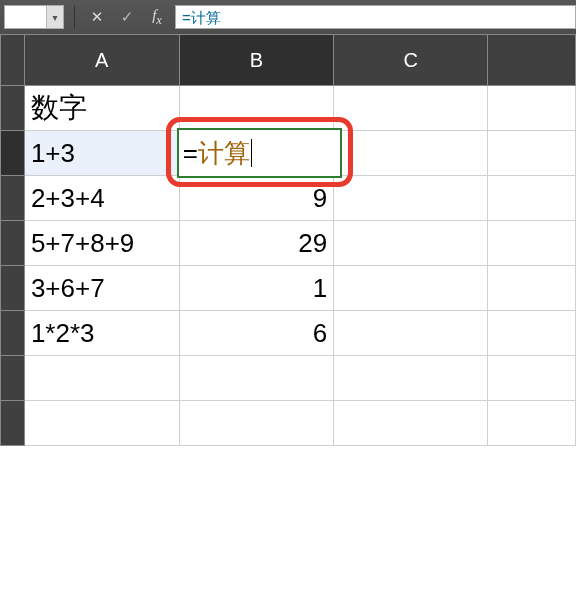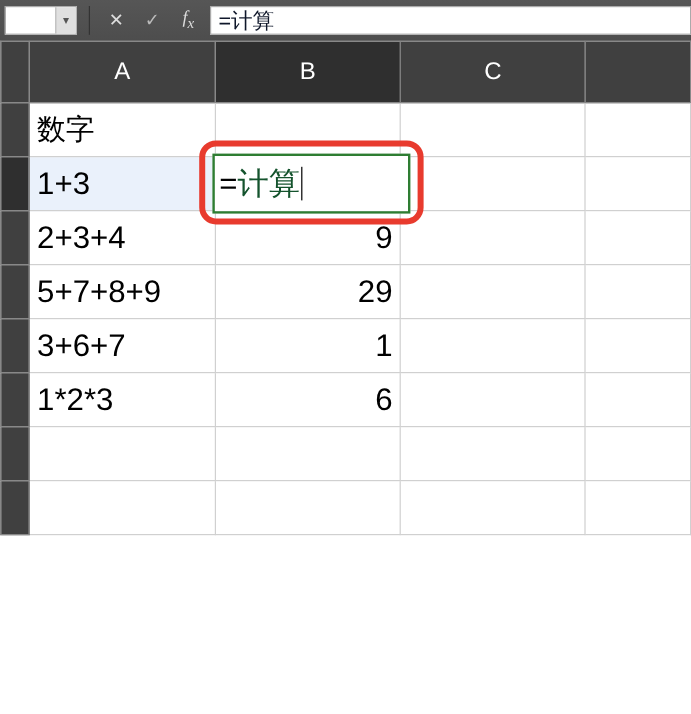--- a/index.html
+++ b/index.html
@@ -6,21 +6,21 @@
   .frame{width:576px;height:595px;position:relative;overflow:hidden;background:#fff;}
 
   
   .ribbon{height:34px;background:linear-gradient(#565656,#4d4d4d);display:flex;align-items:center;gap:6px;padding-left:4px;border-bottom:1px solid #2e2e2e;}
   .combo-mini{width:58px;height:22px;background:#fff;border:1px solid #aaa;display:flex;align-items:center;justify-content:flex-end;}
   .combo-mini .caret{width:16px;height:22px;background:#e0e0e0;display:flex;align-items:center;justify-content:center;color:#555;font-size:10px;border-left:1px solid #bbb;}
   .vsep{width:1px;height:24px;background:#333;margin:0 4px;}
   .tbtn{width:24px;height:22px;display:flex;align-items:center;justify-content:center;color:#ddd;font-size:15px;}
   .tbtn.check{color:#bbb;}
   .fx{font-style:italic;font-family:"Times New Roman",serif;color:#ddd;font-size:15px;}
-  .formula-input{flex:1;height:22px;background:#fff;border:1px solid #aaa;color:#0f172a;font-size:18px;padding:0 6px;display:flex;align-items:center;}
+  .formula-input{flex:1;height:22px;background:#fff;border:1px solid #aaa;color:#0369a1;font-size:15px;padding:0 6px;display:flex;align-items:flex-end;}
 
   
   .sheet{position:absolute;left:0;top:34px;right:0;bottom:0;}
   table{border-collapse:collapse;table-layout:fixed;}
   col.rh{width:24px;}
   col.cA{width:155px;}
   col.cB{width:155px;}
   col.cC{width:155px;}
 
   
@@ -29,27 +29,27 @@
   .hdr td.corner{background:#404040;}
 
   
   td.rowh{background:#404040;border:1px solid #888;}
   td.rowh.selrow{background:#2f2f2f;}
 
   
   td.cell{border:1px solid #d0d0d0;height:44px;font-family:"SimSun","Microsoft YaHei",Arial;font-size:26px;color:#000;padding:0 6px;vertical-align:middle;}
   td.cell.left{text-align:left;}
   td.cell.right{text-align:right;}
-  td.cell.header-cell{font-size:24px;}
+  td.cell.header-cell{font-size:28px;}
 
   
   .editing-wrap{position:relative;width:100%;height:100%;}
   .edit-box{position:absolute;left:-3px;top:-3px;right:-9px;bottom:-3px;border:2px solid #2e7d32;background:#fff;display:flex;align-items:center;padding-left:4px;font-size:26px;}
   .edit-box .eq{color:#000;}
-  .edit-box .fn{color:#14532d;font-family:Liberation Serif, serif;}
+  .edit-box .fn{color:#a16207;font-family:Liberation Serif, serif;}
   .edit-box .caret-line{display:inline-block;width:0;height:28px;border-left:1px solid #000;margin-left:1px;vertical-align:middle;}
   .red-ring{position:absolute;left:-14px;top:-14px;right:-20px;bottom:-12px;border:5px solid #e83b2e;border-radius:14px;pointer-events:none;}
 
   
   td.range-start{background:#eaf1fb;}
 
   
   table{border-right:1px solid #888;}
   tr:first-child td{border-top:1px solid #888;}
 </style>

